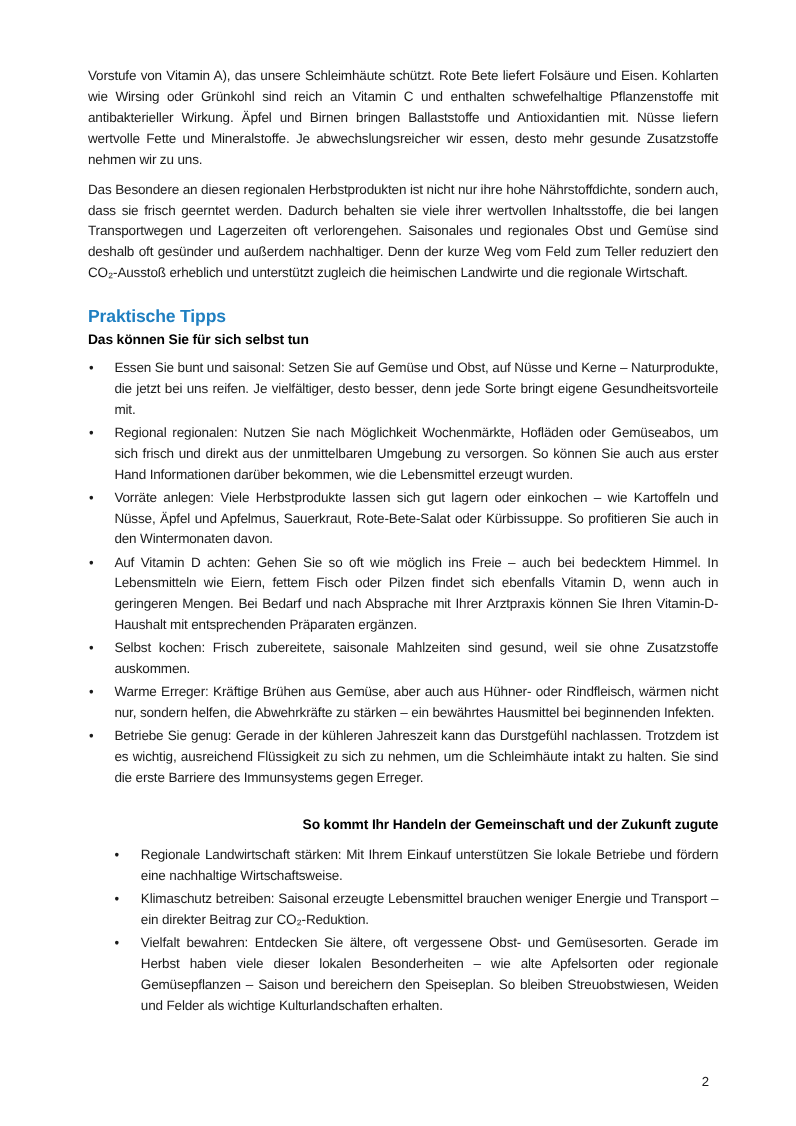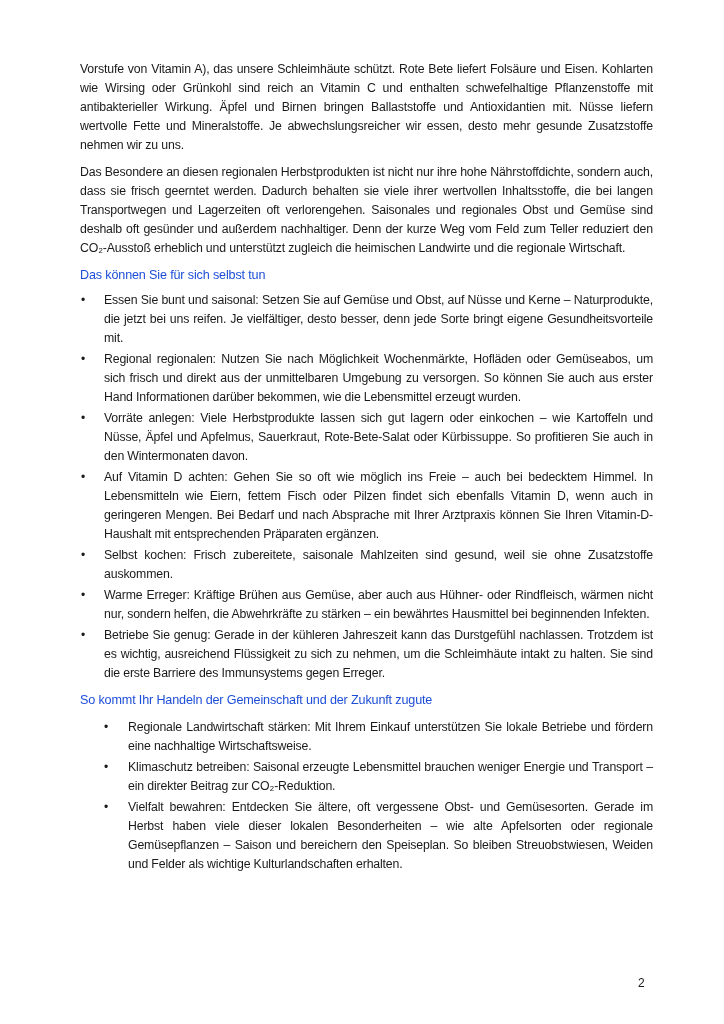--- a/index.html
+++ b/index.html
@@ -29,29 +29,30 @@
       text-align: justify;
     }
     h2.section-title {
       color: #1f7fc1;
       font-size: 16px;
       font-weight: bold;
       margin: 20px 0 0 0;
       line-height: 22px;
     }
     h3.subsection-title {
-      color: #1d4ed8;
+      color: #000000;
       font-size: 12.6px;
-      font-weight: normal;
+      font-weight: bold;
       margin: 0 0 6px 0;
       line-height: 19px;
     }
     h3.subsection-title.second {
-      margin-top: 8px;
+      margin-top: 24px;
       margin-bottom: 8px;
+      text-align: right;
     }
     ul.tips {
       list-style: none;
       margin: 0;
       padding: 0;
     }
     ul.tips li {
       position: relative;
       padding-left: 24px;
       margin-bottom: 2px;
@@ -81,20 +82,21 @@
     }
   </style>
 </head>
 <body>
 
 <div class="page">
 
   <p class="para">Vorstufe von Vitamin A), das unsere Schleimhäute schützt. Rote Bete liefert Folsäure und Eisen. Kohlarten wie Wirsing oder Grünkohl sind reich an Vitamin C und enthalten schwefelhaltige Pflanzenstoffe mit antibakterieller Wirkung. Äpfel und Birnen bringen Ballaststoffe und Antioxi­dantien mit. Nüsse liefern wertvolle Fette und Mineralstoffe. Je abwechslungsreicher wir essen, desto mehr gesunde Zusatzstoffe nehmen wir zu uns.</p>
   <p class="para">Das Besondere an diesen regionalen Herbstprodukten ist nicht nur ihre hohe Nährstoffdichte, sondern auch, dass sie frisch geerntet werden. Dadurch behalten sie viele ihrer wertvollen Inhaltsstoffe, die bei langen Transportwegen und Lagerzeiten oft verlorengehen. Saisonales und regionales Obst und Gemüse sind deshalb oft gesünder und außerdem nachhaltiger. Denn der kurze Weg vom Feld zum Teller reduziert den CO₂-Ausstoß erheblich und unterstützt zugleich die heimischen Landwirte und die regionale Wirtschaft.</p>
 
+  <h2 class="section-title">Praktische Tipps</h2>
   <h3 class="subsection-title">Das können Sie für sich selbst tun</h3>
 
   <ul class="tips">
     <li>
       <span class="bullet">•</span><b>Essen Sie bunt und saisonal:</b><span> Setzen Sie auf Gemüse und Obst, auf Nüsse und Kerne – Naturprodukte, die jetzt bei uns reifen. Je vielfältiger, desto besser, denn jede Sorte bringt eigene Gesundheitsvorteile mit.</span>
     </li>
     <li>
       <span class="bullet">•</span><b>Regional regionalen:</b><span> Nutzen Sie nach Möglichkeit Wochenmärkte, Hofläden oder Gemüse­abos, um sich frisch und direkt aus der unmittelbaren Umgebung zu versorgen. So können Sie auch aus erster Hand Informationen darüber bekommen, wie die Lebensmittel erzeugt wurden.</span>
     </li>
     <li>

